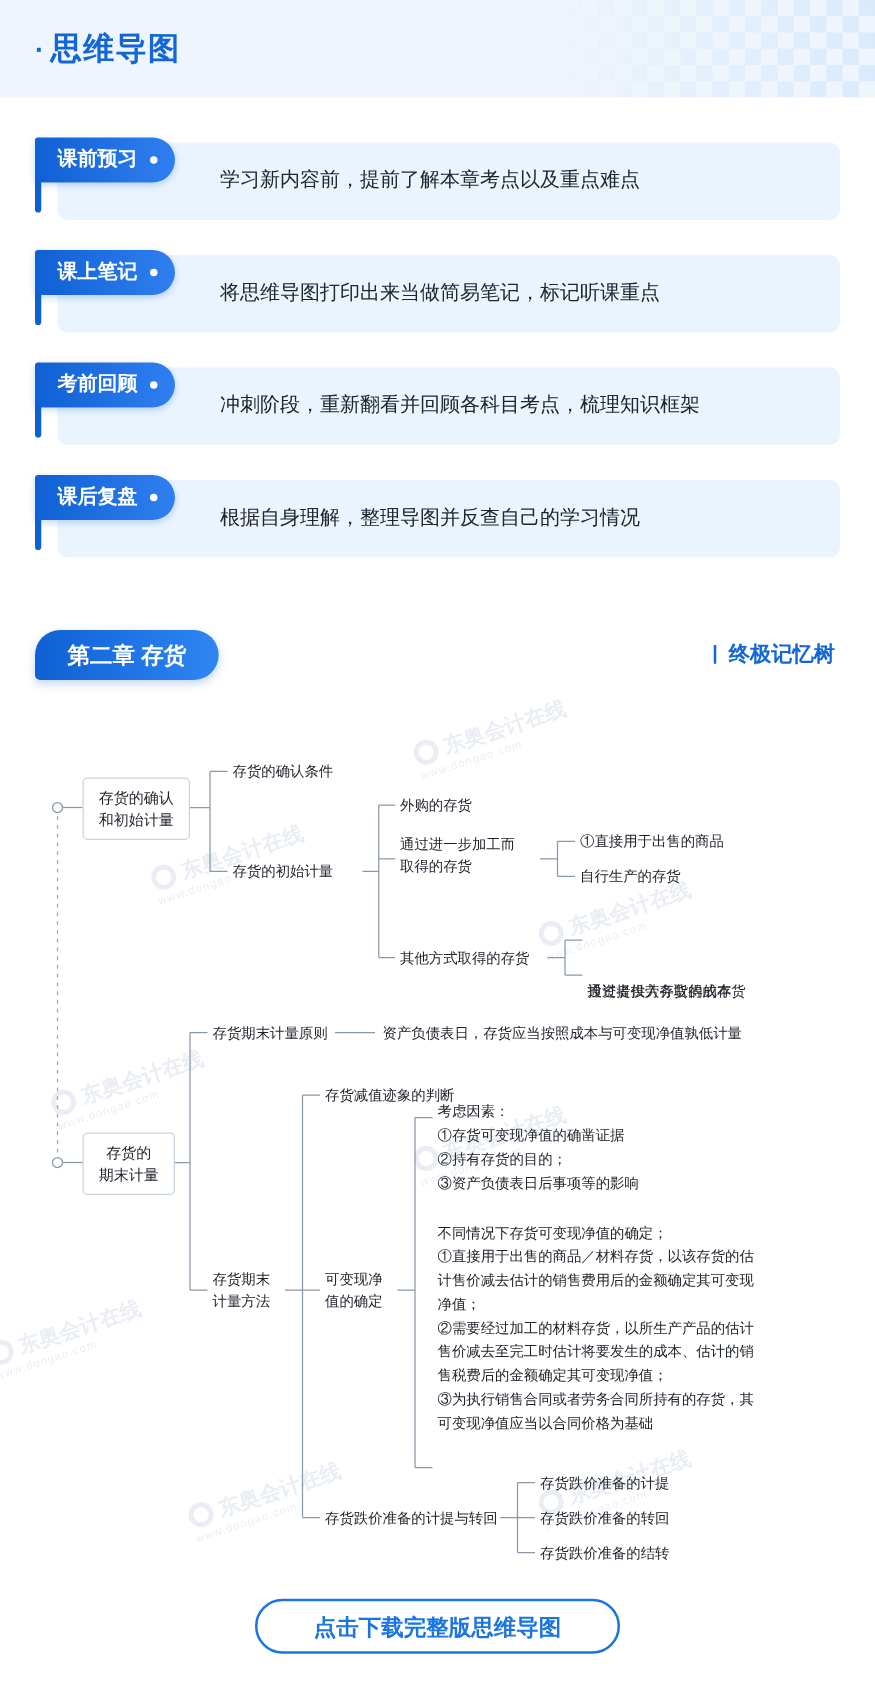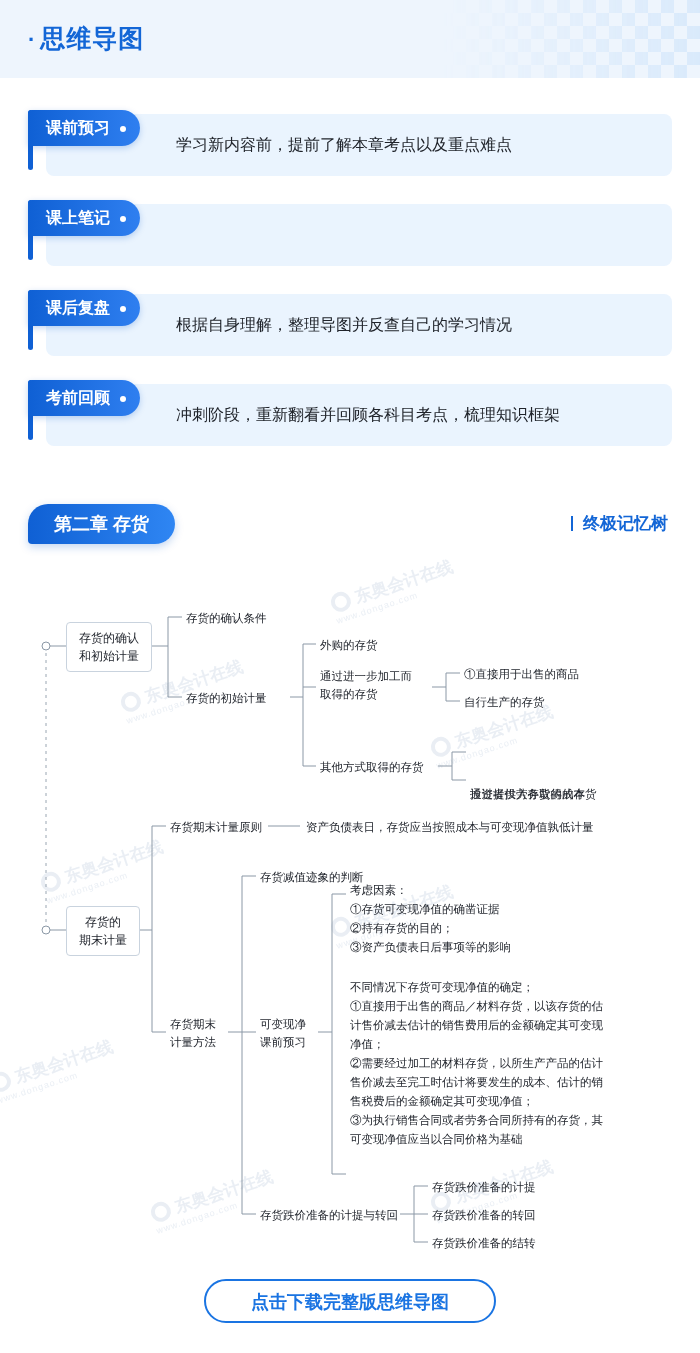--- a/index.html
+++ b/index.html
@@ -224,34 +224,35 @@
     <div class="tip-bg"></div>
     <div class="tip-edge"></div>
     <div class="tip-badge"><span>课前预习</span><span class="bdot"></span></div>
     <div class="tip-text">学习新内容前，提前了解本章考点以及重点难点</div>
   </div>
 
   <div class="tip-row">
     <div class="tip-bg"></div>
     <div class="tip-edge"></div>
     <div class="tip-badge"><span>课上笔记</span><span class="bdot"></span></div>
+    <div class="tip-text">将思维导图打印出来当做简易笔记，标记听课重点</div>
+  </div>
+
+  <div class="tip-row">
+    <div class="tip-bg"></div>
+    <div class="tip-edge"></div>
+    <div class="tip-badge"><span>考前回顾</span><span class="bdot"></span></div>
+    <div class="tip-text">冲刺阶段，重新翻看并回顾各科目考点，梳理知识框架</div>
   </div>
 
   <div class="tip-row">
     <div class="tip-bg"></div>
     <div class="tip-edge"></div>
     <div class="tip-badge"><span>课后复盘</span><span class="bdot"></span></div>
     <div class="tip-text">根据自身理解，整理导图并反查自己的学习情况</div>
-  </div>
-
-  <div class="tip-row">
-    <div class="tip-bg"></div>
-    <div class="tip-edge"></div>
-    <div class="tip-badge"><span>考前回顾</span><span class="bdot"></span></div>
-    <div class="tip-text">冲刺阶段，重新翻看并回顾各科目考点，梳理知识框架</div>
   </div>
 
 </div>
 
 <div class="chapter">
   <div class="chapter-tag">第二章 存货</div>
   <div class="chapter-right"><span class="bar"></span><span>终极记忆树</span></div>
 </div>
 
 <div class="mapwrap">
@@ -313,21 +314,21 @@
 
   <div class="node boxed" style="left:66px; top:352px; width:74px;">存货的
 期末计量</div>
   <div class="node" style="left:170px; top:265px;">存货期末计量原则</div>
   <div class="node" style="left:306px; top:265px;">资产负债表日，存货应当按照成本与可变现净值孰低计量</div>
   <div class="node para" style="left:170px; top:462px; line-height:1.55;">存货期末
 计量方法</div>
 
   <div class="node" style="left:260px; top:315px;">存货减值迹象的判断</div>
   <div class="node para" style="left:260px; top:462px; line-height:1.55;">可变现净
-课前预习</div>
+值的确定</div>
   <div class="node" style="left:260px; top:653px;">存货跌价准备的计提与转回</div>
 
   <div class="node para" style="left:350px; top:327px; line-height:1.65;">考虑因素：
 ①存货可变现净值的确凿证据
 ②持有存货的目的；
 ③资产负债表日后事项等的影响</div>
   <div class="node para" style="left:350px; top:424px; line-height:1.65;">不同情况下存货可变现净值的确定；
 ①直接用于出售的商品／材料存货，以该存货的估
 计售价减去估计的销售费用后的金额确定其可变现
 净值；

